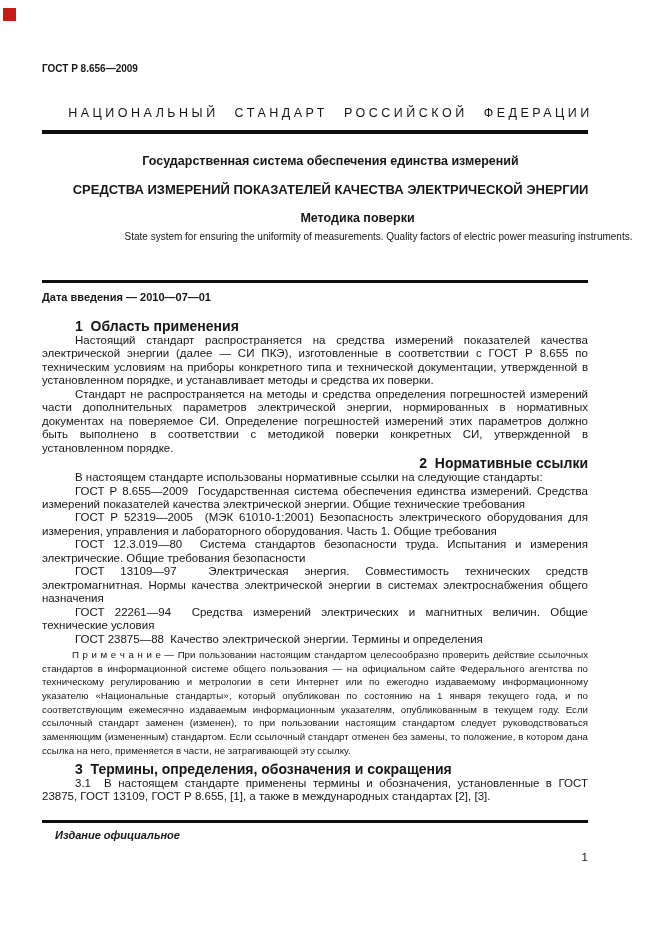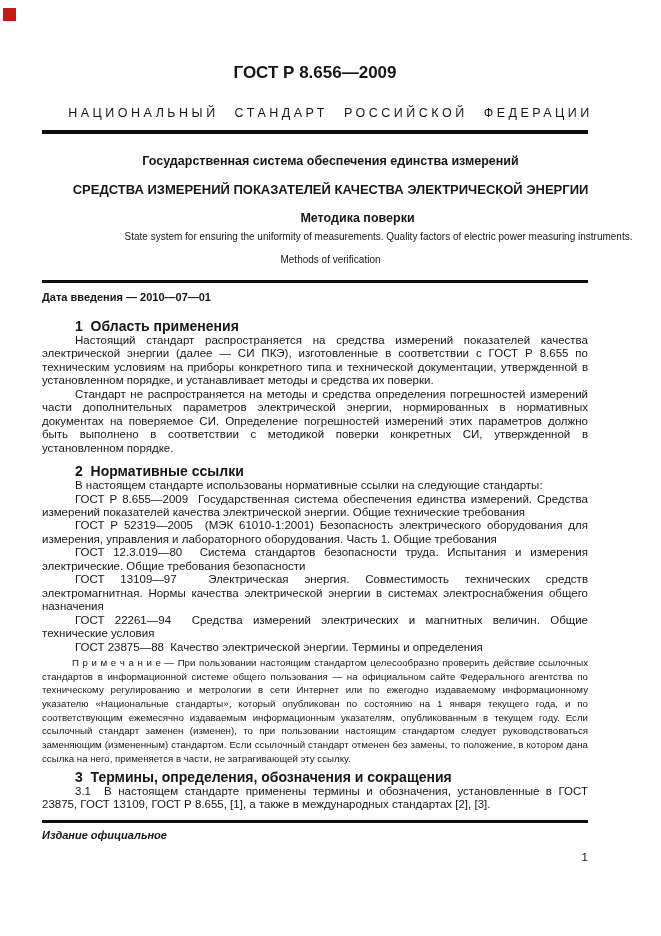--- a/index.html
+++ b/index.html
@@ -2,64 +2,63 @@
 <html><head>
 <meta charset="utf-8">
 <style>
   html,body{margin:0;padding:0;background:#ffffff;}
   .page{
     position:relative;width:661px;height:936px;background:#ffffff;
     color:#161616;font-family:"Liberation Sans",sans-serif;overflow:hidden;
   }
   .corner-marker{position:absolute;left:3px;top:8px;width:13px;height:13px;}
   .abs{position:absolute;left:42px;width:546px;}
-  .doc-code{top:63px;text-align:center;font-weight:bold;font-size:17px;}
+  .doc-code{top:63px;text-align:left;font-weight:bold;font-size:10px;}
   .banner{top:106px;left:0;width:661px;text-align:center;font-weight:normal;
     font-size:12.5px;letter-spacing:3.5px;word-spacing:9px;white-space:nowrap;}
   .rule{position:absolute;left:42px;width:546px;background:#0e0e0e;}
   .rule1{top:130px;height:4px;}
   .rule2{top:280px;height:3px;}
   .rule3{top:820px;height:3px;}
   .t-center{left:0;width:661px;text-align:center;white-space:nowrap;}
   .t-system{top:154px;font-weight:bold;font-size:12.5px;}
   .t-main{top:182px;font-weight:bold;font-size:13px;}
   .t-method{top:211px;font-weight:bold;font-size:12.5px;padding-left:27px;}
   .t-en1{top:231px;font-size:10px;padding-left:48px;}
   .t-en2{top:254px;font-size:10px;}
   .date{top:291px;text-align:left;font-weight:bold;font-size:11px;}
   .content{position:absolute;left:42px;top:314px;width:546px;}
   .sec-h{margin:0;font-size:14px;font-weight:bold;padding-left:33px;line-height:16px;}
   .h-first{margin-top:4px;}
   .mt12{margin-top:12px;}
   .mt11{margin-top:11px;}
-  .mt8{margin-top:8px;}
+  .mt8{text-align:right;}
   .mt3{margin-top:3px;}
   .body-p{margin:0;font-size:11.5px;line-height:13.45px;text-align:justify;text-indent:33px;}
   .note-p{margin:2px 0 0 0;font-size:9.7px;line-height:13.7px;text-align:justify;text-indent:30px;}
-  .imprint{top:829px;font-size:11px;font-weight:bold;font-style:italic;}
+  .imprint{top:829px;font-size:11px;font-weight:bold;font-style:italic;margin-left:13px;}
   .page-num{top:851px;text-align:right;font-size:11.5px;}
 </style>
 </head>
 <body>
 
 <div class="page">
 
   <div class="corner-marker" style="background:#c41b17"></div>
 
   <div class="abs doc-code">ГОСТ Р 8.656—2009</div>
 
   <div class="abs banner">НАЦИОНАЛЬНЫЙ СТАНДАРТ РОССИЙСКОЙ ФЕДЕРАЦИИ</div>
 
   <div class="rule rule1"></div>
 
   <div class="abs t-center t-system">Государственная система обеспечения единства измерений</div>
   <div class="abs t-center t-main">СРЕДСТВА ИЗМЕРЕНИЙ ПОКАЗАТЕЛЕЙ КАЧЕСТВА ЭЛЕКТРИЧЕСКОЙ ЭНЕРГИИ</div>
   <div class="abs t-center t-method">Методика поверки</div>
   <div class="abs t-center t-en1">State system for ensuring the uniformity of measurements. Quality factors of electric power measuring instruments.</div>
-  <div class="abs t-center t-en2">Methods of verification</div>
 
   <div class="rule rule2"></div>
 
   <div class="abs date">Дата введения — 2010—07—01</div>
 
   <div class="content">
 
     <h2 class="sec-h h-first">1&nbsp; Область применения</h2>
     <p class="body-p mt12">Настоящий стандарт распространяется на средства измерений показателей качества электрической энергии (далее — СИ ПКЭ), изготовленные в соответствии с ГОСТ Р 8.655 по техническим условиям на приборы конкретного типа и технической документации, утвержденной в установленном порядке, и устанавливает методы и средства их поверки.</p>
     <p class="body-p">Стандарт не распространяется на методы и средства определения погрешностей измерений части дополнительных параметров электрической энергии, нормированных в нормативных документах на поверяемое СИ. Определение погрешностей измерений этих параметров должно быть выполнено в соответствии с методикой поверки конкретных СИ, утвержденной в установленном порядке.</p>

